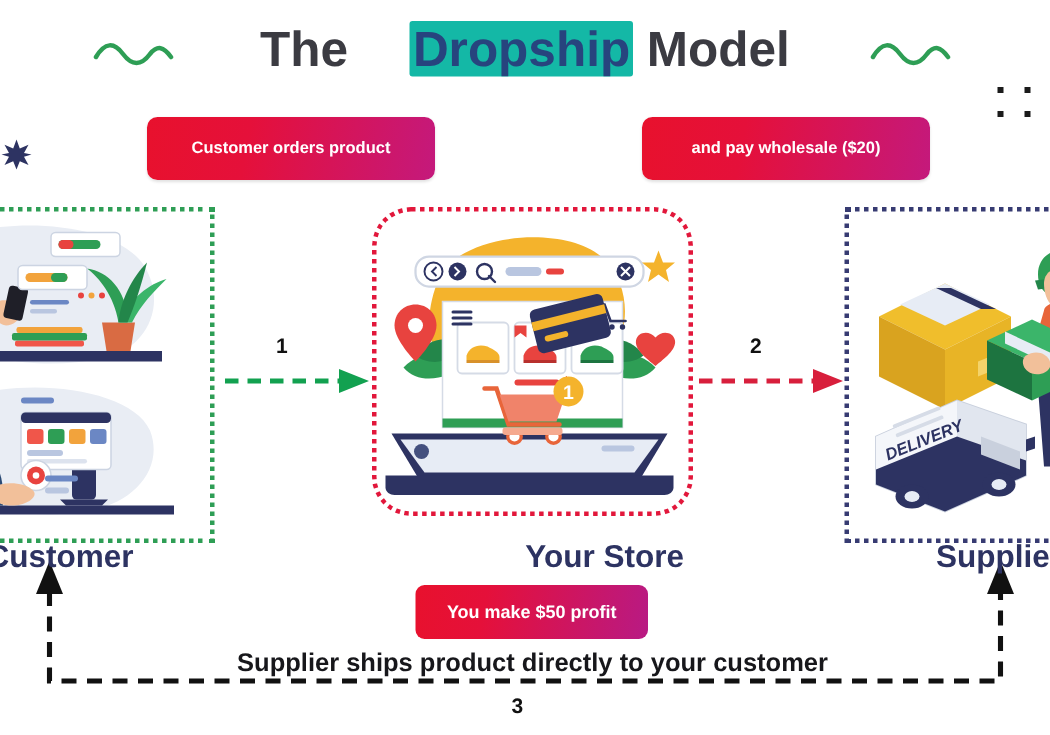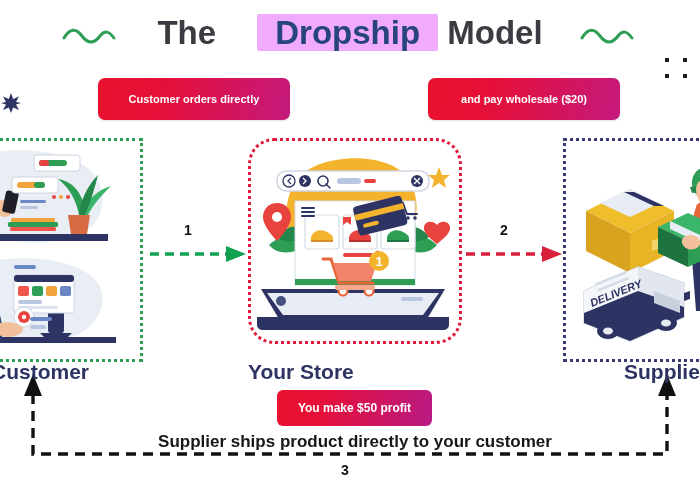--- a/index.html
+++ b/index.html
@@ -16,22 +16,22 @@
   .title{
     position:absolute;left:0;top:14px;width:700px;
     text-align:center;
     font-size:33px;font-weight:bold;
     color:#3b3b42;
     letter-spacing:0px;
     white-space:nowrap;
   }
   .title .hl{
     color:#27447e;
-    background:#f0abfc;
-    padding:0 18px;
+    background:#14b8a6;
+    padding:0 2px;
     border-radius:2px;
     margin-left:32px;
   }
 
   
   .squiggle{position:absolute;}
   .sq-left{left:62px;top:26px;}
   .sq-right{left:580px;top:26px;}
 
   .dots-grid{
@@ -81,21 +81,21 @@
   }
   .panel-inner{position:absolute;inset:0;overflow:hidden;}
 
   
   .node-label{
     position:absolute;
     font-size:21px;font-weight:bold;color:#2d3362;
     white-space:nowrap;
   }
   .label-customer{left:-9px;top:360px;}
-  .label-store{left:248px;top:360px;width:208px;text-align:left;}
+  .label-store{left:248px;top:360px;width:208px;text-align:right;}
   .label-supplier{left:624px;top:360px;}
 
   
   .profit{
     position:absolute;left:277px;top:390px;width:155px;height:36px;
     border-radius:6px;
     background:linear-gradient(100deg,#e8112d 0%,#e5103a 30%,#b81a84 100%);
     color:#fff;font-size:12px;font-weight:bold;
     display:flex;align-items:center;justify-content:center;
     white-space:nowrap;
@@ -149,21 +149,21 @@
       <i></i>
   </div>
 
   <div class="star-mark">
     <svg width="22" height="22" viewBox="0 0 22 22">
       <path d="M11,1 L13.2,7 L19,4.5 L16,10 L21,11 L16,12.5 L19,18 L13.2,15.5 L11,21 L8.8,15.5 L3,18 L6,12.5 L1,11 L6,10 L3,4.5 L8.8,7 Z" fill="#2d3362"></path>
     </svg>
   </div>
 
   <div class="banner banner-left">
-    <span>Customer orders directly</span>
+    <span>Customer orders product</span>
   </div>
   <div class="banner banner-right">
     <span>and pay wholesale ($20)</span>
   </div>
 
   <div class="panel panel-customer">
     <div class="panel-inner">
       <svg width="188" height="214" viewBox="0 0 188 214">
 
         <path d="M20,18 C60,2 130,8 148,36 C164,62 150,92 120,98 C80,106 30,100 18,76 C8,56 6,28 20,18 Z" fill="#e9edf4"></path>

